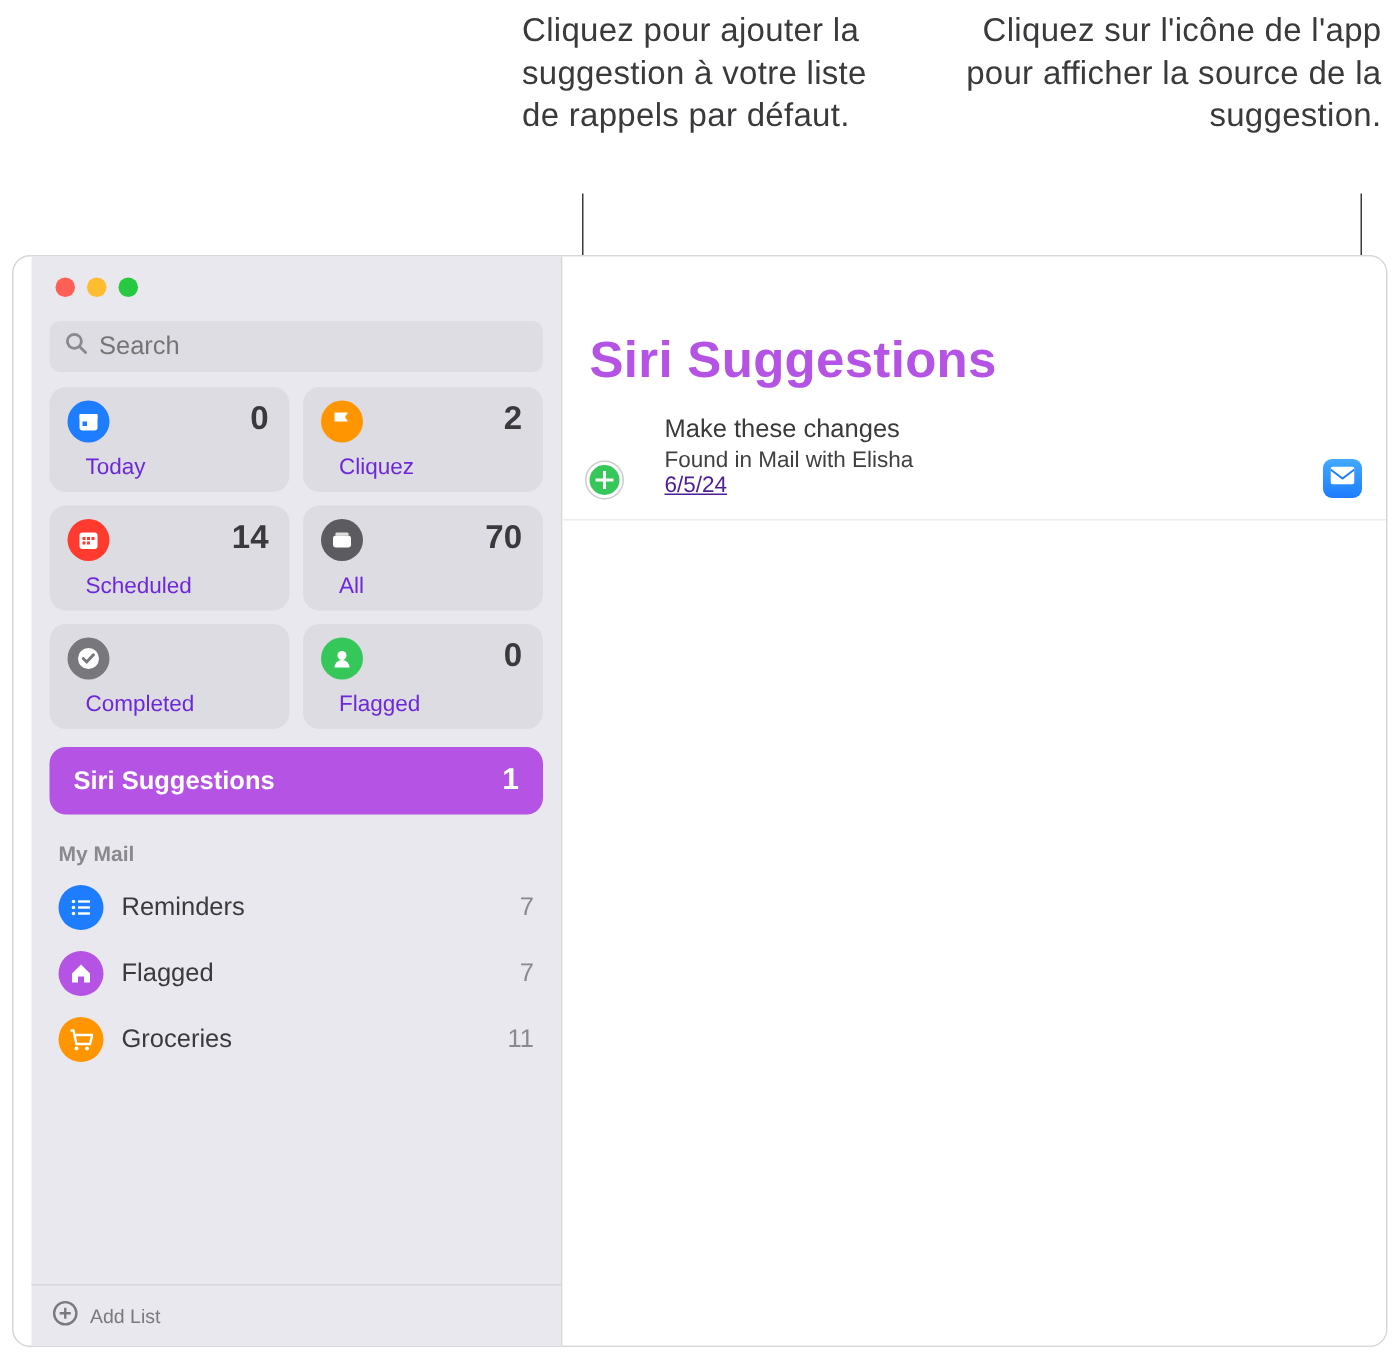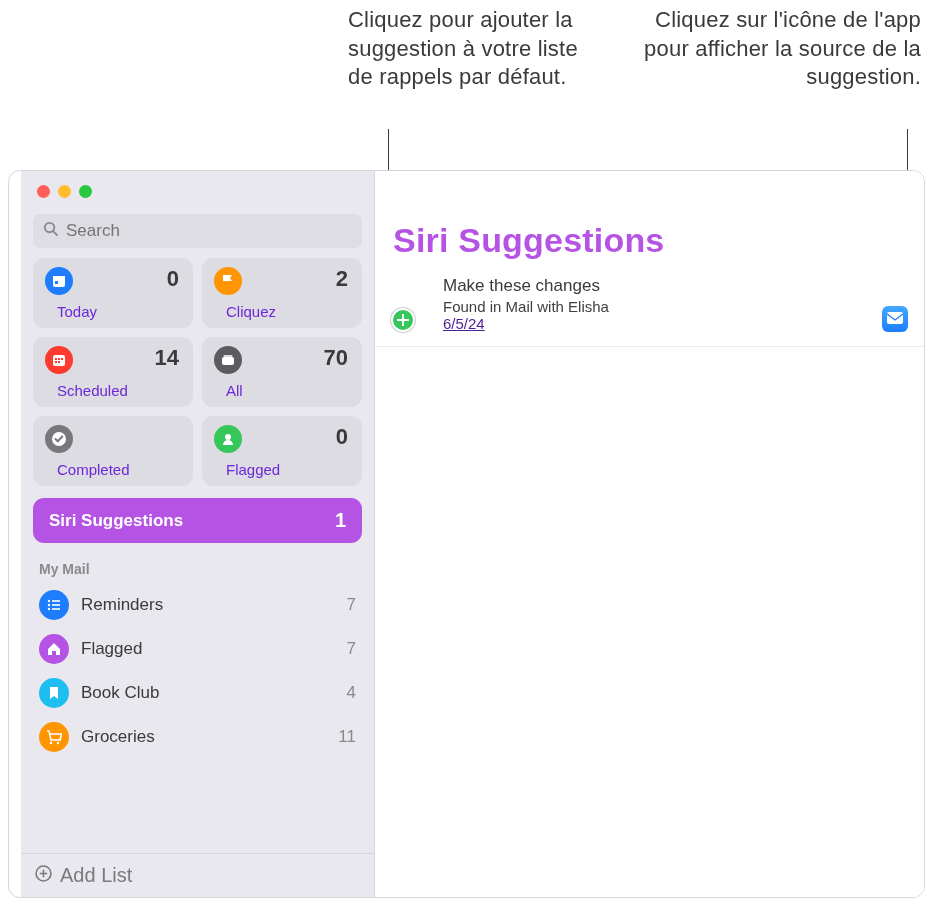--- a/index.html
+++ b/index.html
@@ -169,21 +169,21 @@
   .list-item .li-icon svg { width: 16px; height: 16px; fill: #fff; }
   .list-item .li-count { margin-left: auto; color: #8a8a8e; font-size: 17px; }
 
   .add-list {
     border-top: 1px solid #d6d6db;
     padding: 10px 14px;
     display: flex;
     align-items: center;
     gap: 8px;
     color: #7a7a7e;
-    font-size: 20px;
+    font-size: 13px;
     margin-top: 44px;
   }
 
   
   .main { flex: 1; background: #fff; display: flex; flex-direction: column; }
   .main-header {
     padding: 50px 24px 10px 18px;
     font-size: 34px;
     font-weight: 800;
     color: var(--purple);
@@ -343,29 +343,20 @@
           <span class="li-count">7</span>
         </div>
         <div class="list-item">
           <div class="li-icon" style="background:#b453e4">
             <svg viewBox="0 0 16 16" fill="#fff">
               <path d="M8 2 L14 8 v6 h-4 v-4 h-4 v4 h-4 v-6 z"></path>
             </svg>
           </div>
           <span>Flagged</span>
           <span class="li-count">7</span>
-        </div>
-        <div class="list-item">
-          <div class="li-icon" style="background:#1ebef0">
-            <svg viewBox="0 0 16 16" fill="#fff">
-              <path d="M4 2 h8 v12 l-4 -3 l-4 3 z"></path>
-            </svg>
-          </div>
-          <span>Book Club</span>
-          <span class="li-count">4</span>
         </div>
         <div class="list-item">
           <div class="li-icon" style="background:#ff9500">
             <svg viewBox="0 0 16 16" fill="#fff">
               <circle cx="5" cy="14" r="1.3"></circle>
               <circle cx="12" cy="14" r="1.3"></circle>
               <path d="M1 2 h2 l2 9 h9 l1.5 -6 h-11" fill="none" stroke="#fff" stroke-width="1.6"></path>
             </svg>
           </div>
           <span>Groceries</span>

